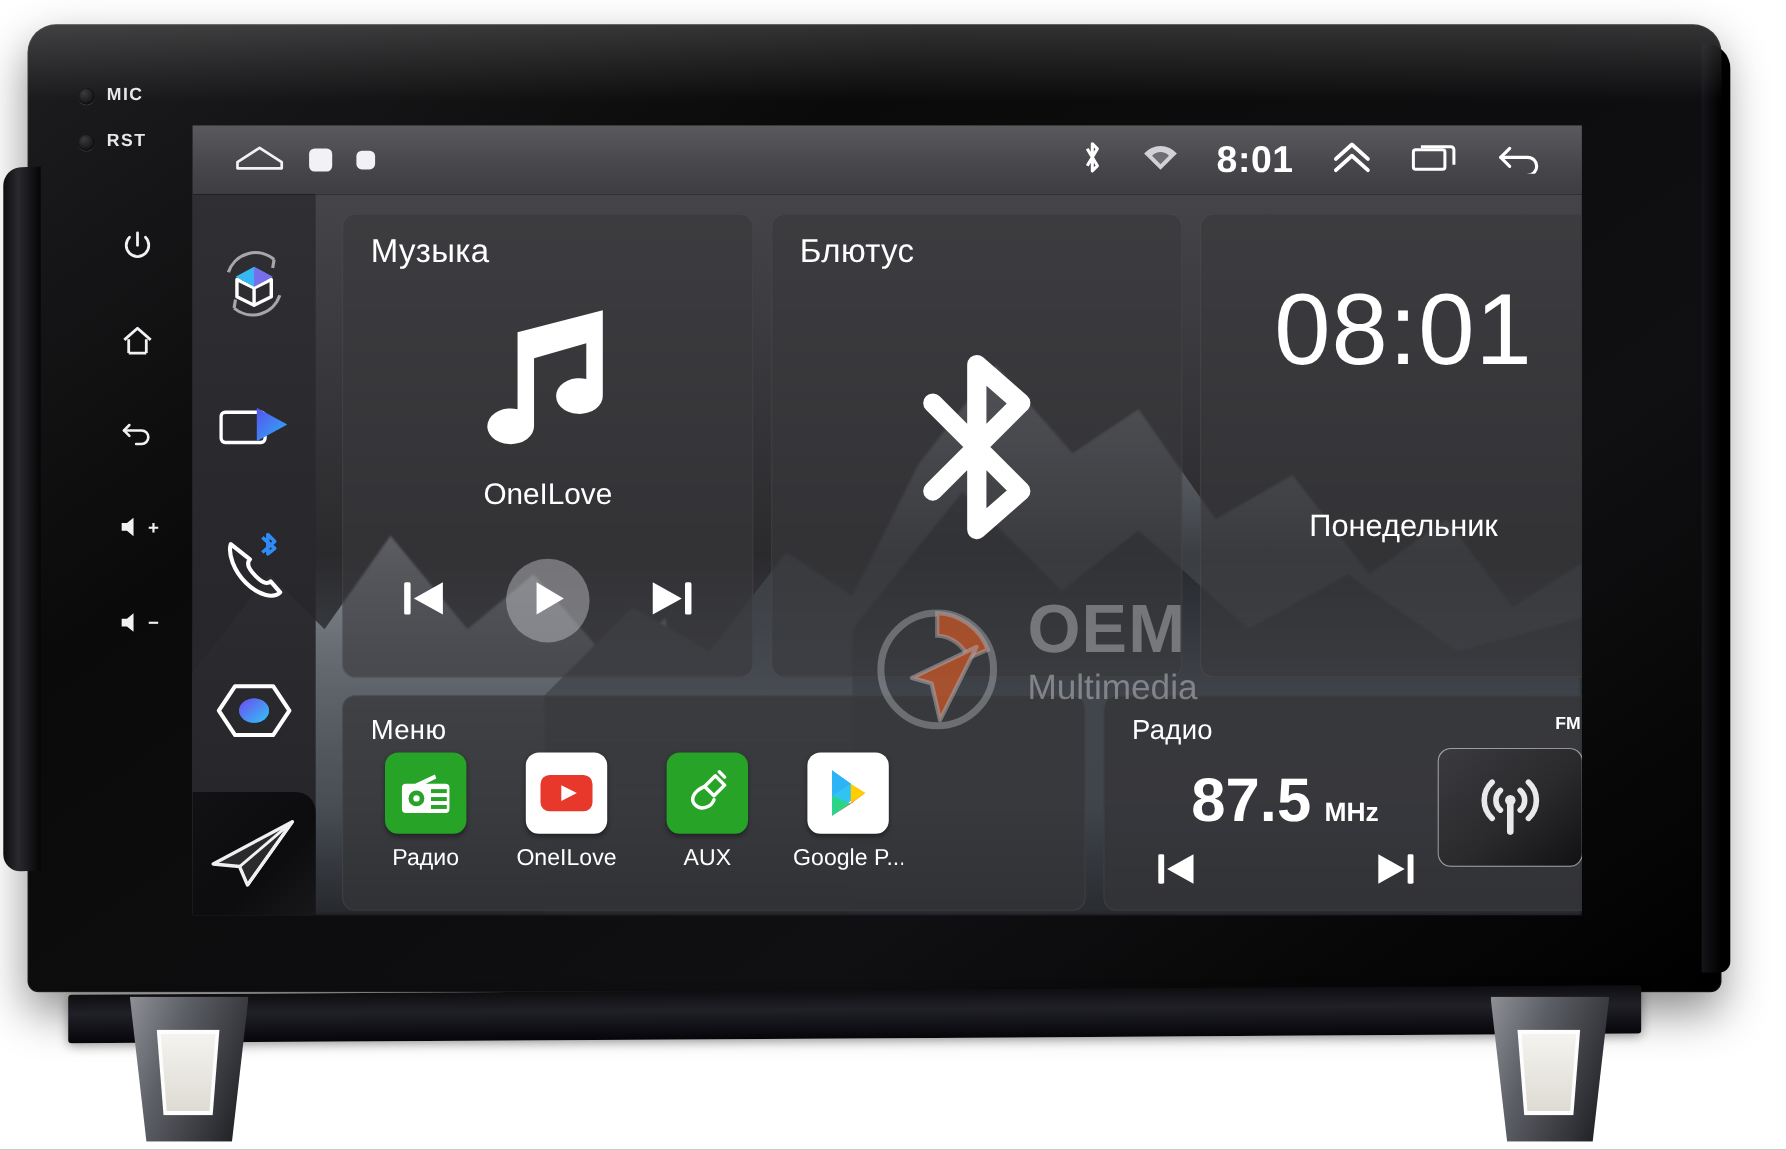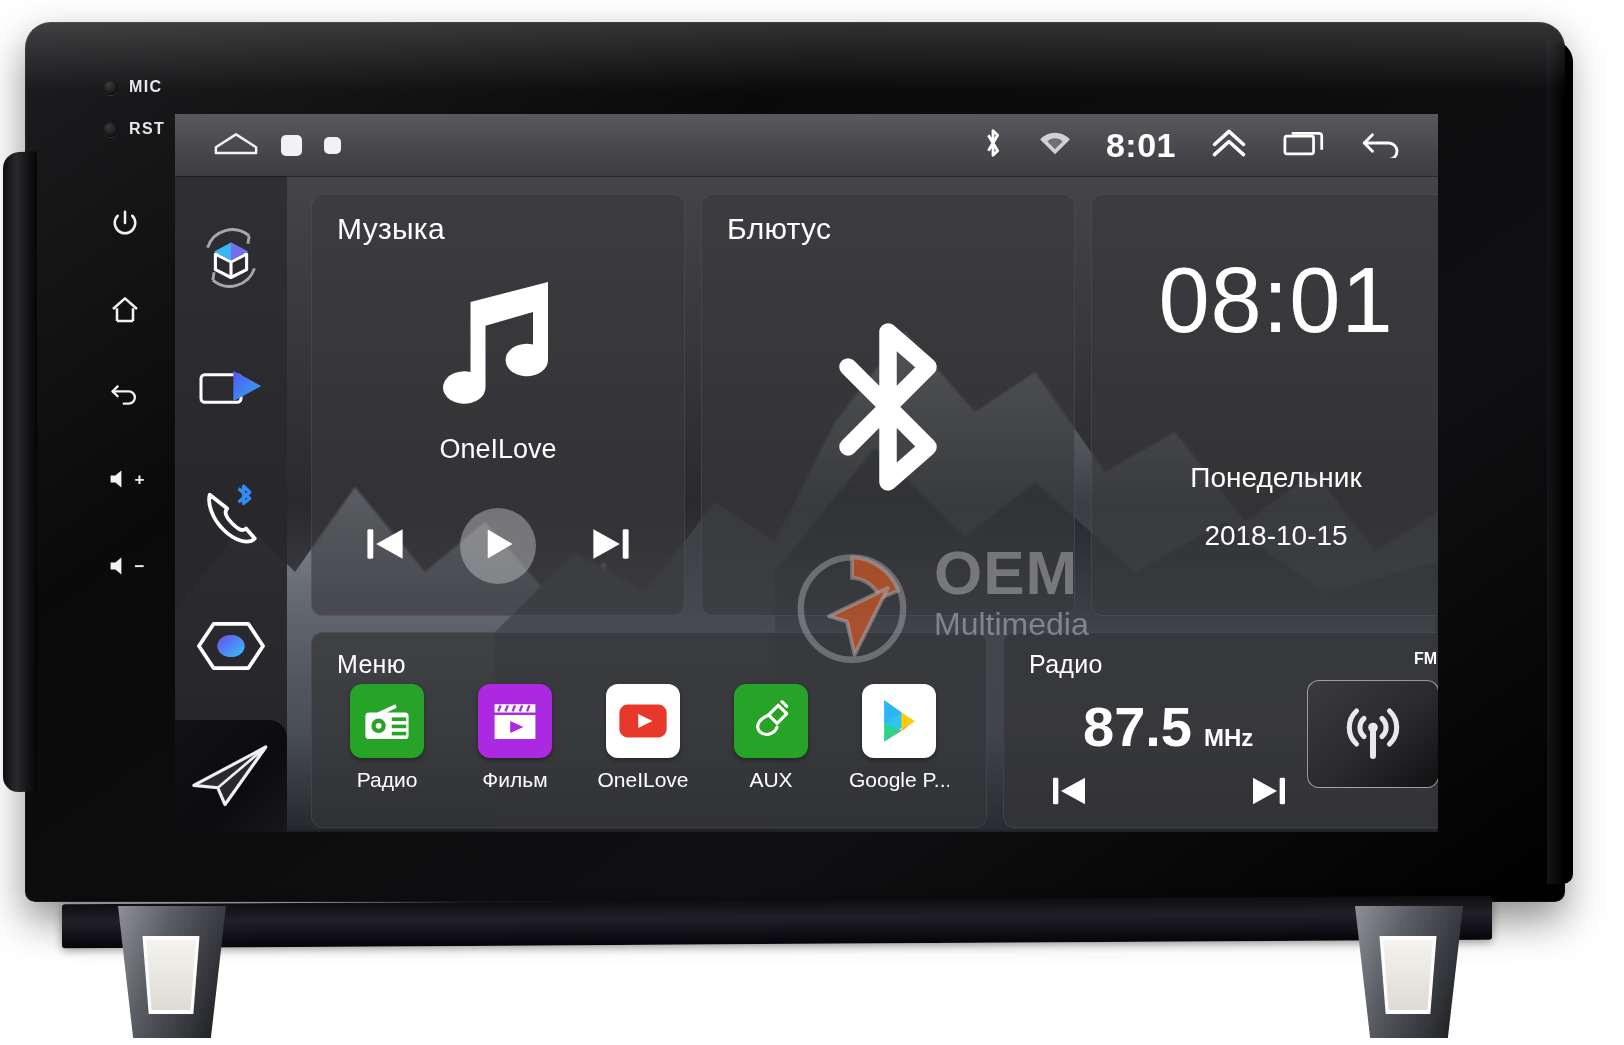--- a/index.html
+++ b/index.html
@@ -25,21 +25,21 @@
     transform:skewY(-2deg);
   }
   #rightEdge{
     position:absolute;right:-8px;top:18px;width:26px;height:844px;
     background:linear-gradient(90deg,#15151a,#000 70%);
     border-radius:0 22px 10px 0;
   }
 
   
   #bezel { position:absolute; left:40px; top:50px; width:120px; height:790px; }
-  .led-row{ position:absolute; display:flex; align-items:center; gap:11px; left:38px; }
+  .led-row{ position:absolute; display:flex; align-items:center; gap:11px; left:6px; }
   .led{ width:15px;height:15px;border-radius:50%;
     background:radial-gradient(circle at 35% 30%,#3b3b3d,#161618 70%);
     box-shadow:0 0 2px #000 inset, 0 1px 0 rgba(255,255,255,.12);}
   .led-lbl{ color:#e8e8ea; font-size:16px; letter-spacing:1.4px; font-weight:600; }
   .hw-btn{ position:absolute; left:38px; color:#f2f2f4; font-size:27px; line-height:1;
     text-align:center; width:44px; }
   .hw-btn svg{ display:block; margin:0 auto; }
   .hw-lbl{ font-size:17px; font-weight:600; }
 
   
@@ -393,52 +393,40 @@
               <path d="M3 4 L3 24 L21 14 Z"></path>
                 <rect x="23" y="4" width="4" height="20" rx="1"></rect>
             </svg>
           </span>
         </div>
       </div>
 
       <div class="card" id="cardClock">
         <div id="clockTime">08:01</div>
         <div id="clockDay">Понедельник</div>
-        <div id="clockDate">2018-10-15</div>
       </div>
 
       <div class="card" id="cardMenu">
         <div class="card-title" style="font-size:25px">Меню</div>
         <div id="menuApps">
 
           <div class="app">
             <div class="app-ico" style="background:#27a327">
               <svg width="48" height="40" viewBox="0 0 40 32" fill="#fff">
                 <path d="M27 2 L12 9 H5 a3 3 0 0 0 -3 3 v16 a3 3 0 0 0 3 3 h30 a3 3 0 0 0 3 -3 V12 a3 3 0 0 0 -3 -3 H20 L28 5 Z"></path>
                 <circle cx="13" cy="20" r="6" fill="#27a327"></circle>
                   <circle cx="13" cy="20" r="2.4" fill="#fff"></circle>
                 <rect x="24" y="13" width="12" height="3" fill="#27a327"></rect>
                 <rect x="24" y="19" width="12" height="3" fill="#27a327"></rect>
                 <rect x="24" y="25" width="12" height="3" fill="#27a327"></rect>
               </svg>
             </div>
             <div class="app-lbl">Радио</div>
           </div>
 
-          <div class="app">
-            <div class="app-ico" style="background:#ab29e0">
-              <svg width="48" height="44" viewBox="0 0 40 36" fill="#fff">
-                <path d="M3 4 L37 4 L37 11 L3 11 Z"></path>
-                <path d="M3 13 h34 v20 h-34 z"></path>
-                <path d="M8 5 L6 10 M14 5 L12 10 M20 5 L18 10 M26 5 L24 10 M32 5 L30 10" stroke="#ab29e0" stroke-width="2"></path>
-                <path d="M16 18 L27 23 L16 28 Z" fill="#ab29e0"></path>
-              </svg>
-            </div>
-            <div class="app-lbl">Фильм</div>
-          </div>
 
           <div class="app">
             <div class="app-ico" style="background:#fff">
               <svg width="52" height="38" viewBox="0 0 44 32">
                 <rect x="2" y="2" width="40" height="28" rx="7" fill="#e8372b"></rect>
                 <path d="M18 10 L30 16 L18 22 Z" fill="#fff"></path>
               </svg>
             </div>
             <div class="app-lbl">OneILove</div>
           </div>

